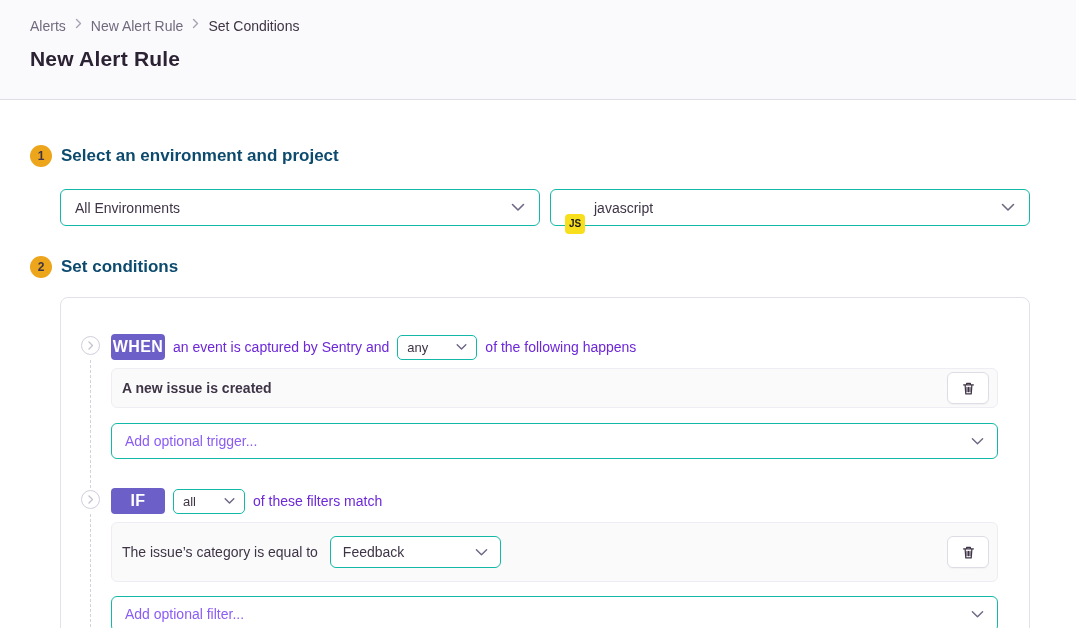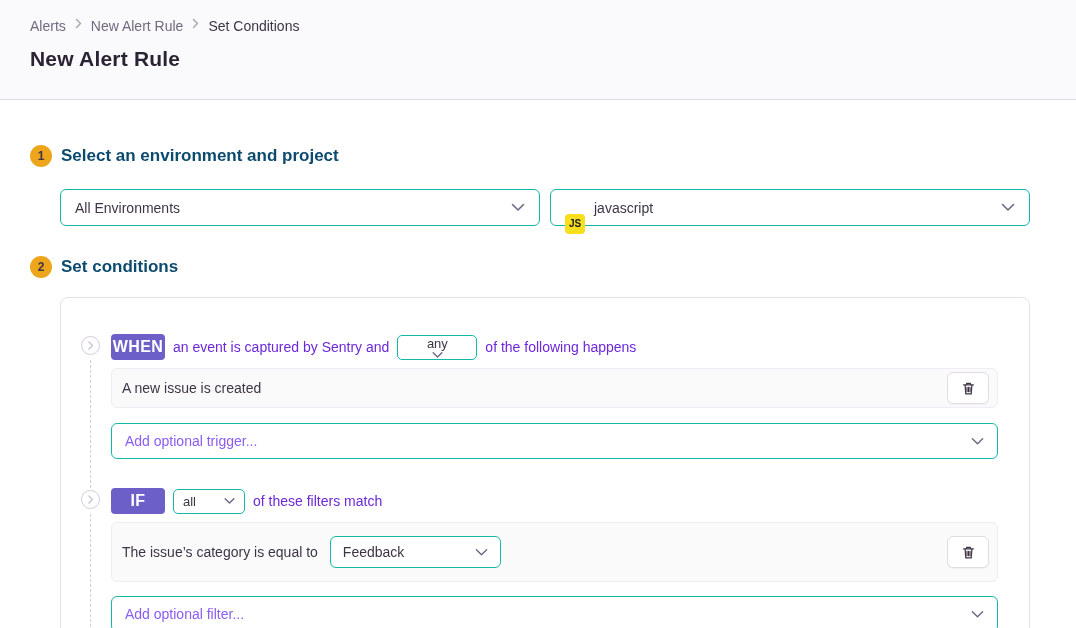--- a/index.html
+++ b/index.html
@@ -75,29 +75,29 @@
 
   .cond-line { display: flex; align-items: center; gap: 8px; margin-bottom: 8px; }
   .cond-badge {
     background: var(--accent-purple, #6C5FC7); color: #fff;
     font-size: 16px; font-weight: 700; letter-spacing: .4px;
     min-width: 54px; text-align: center; padding: 4px 0; border-radius: 4px;
   }
   .cond-text { color: #6d28d9; font-size: 14px; }
   .select.sm { height: 25px; font-size: 13px; padding: 0 9px; border-radius: 5px; }
   .select.sm .chev svg { width: 11px; }
-  .sel-any { width: 80px; flex-direction: column; }
+  .sel-any { width: 80px; }
   .sel-all { width: 72px; }
 
   .rule-row {
     background: #FAFAFB; border: 1px solid #EFEDF3; border-radius: 6px;
     display: flex; align-items: center; padding: 0 8px 0 10px;
     color: #3E3446; font-size: 14px;
   }
-  .rule-row.trigger { height: 40px; margin-bottom: 15px; }
+  .rule-row.trigger { height: 40px; margin-bottom: 15px; font-weight: bold; }
   .rule-row.filter { height: 60px; margin-bottom: 14px; }
   .rule-label { color: #3E3446; }
   .trash-btn {
     margin-left: auto; width: 42px; height: 32px;
     background: #fff; border: 1px solid #E0DCE5; border-radius: 6px;
     display: flex; align-items: center; justify-content: center;
     color: #3E3446; cursor: pointer; flex: none;
     box-shadow: 0 1px 1px rgba(43,34,51,0.04);
   }
   .select.value { height: 32px; width: 171px; margin-left: 12px; font-size: 14px; padding: 14px 12px; }

